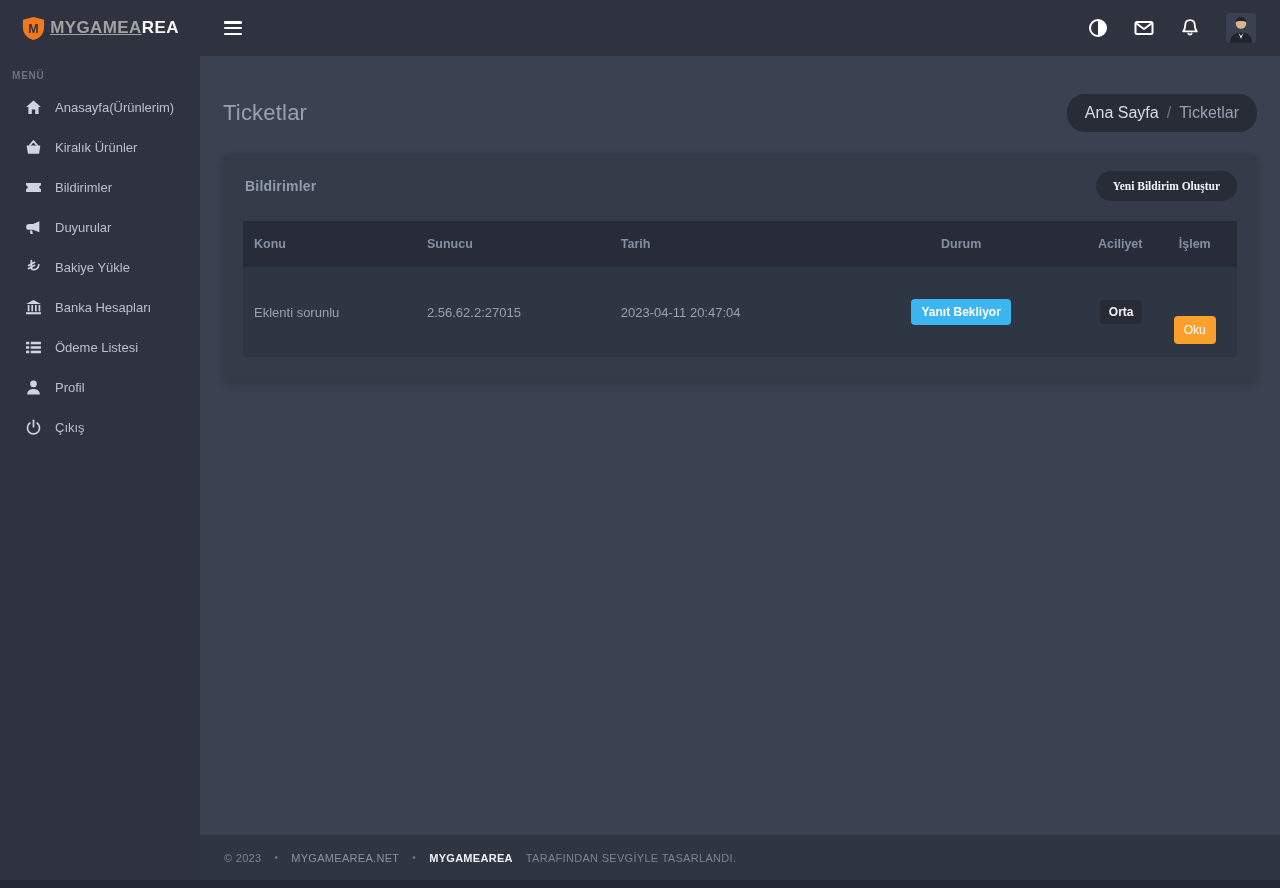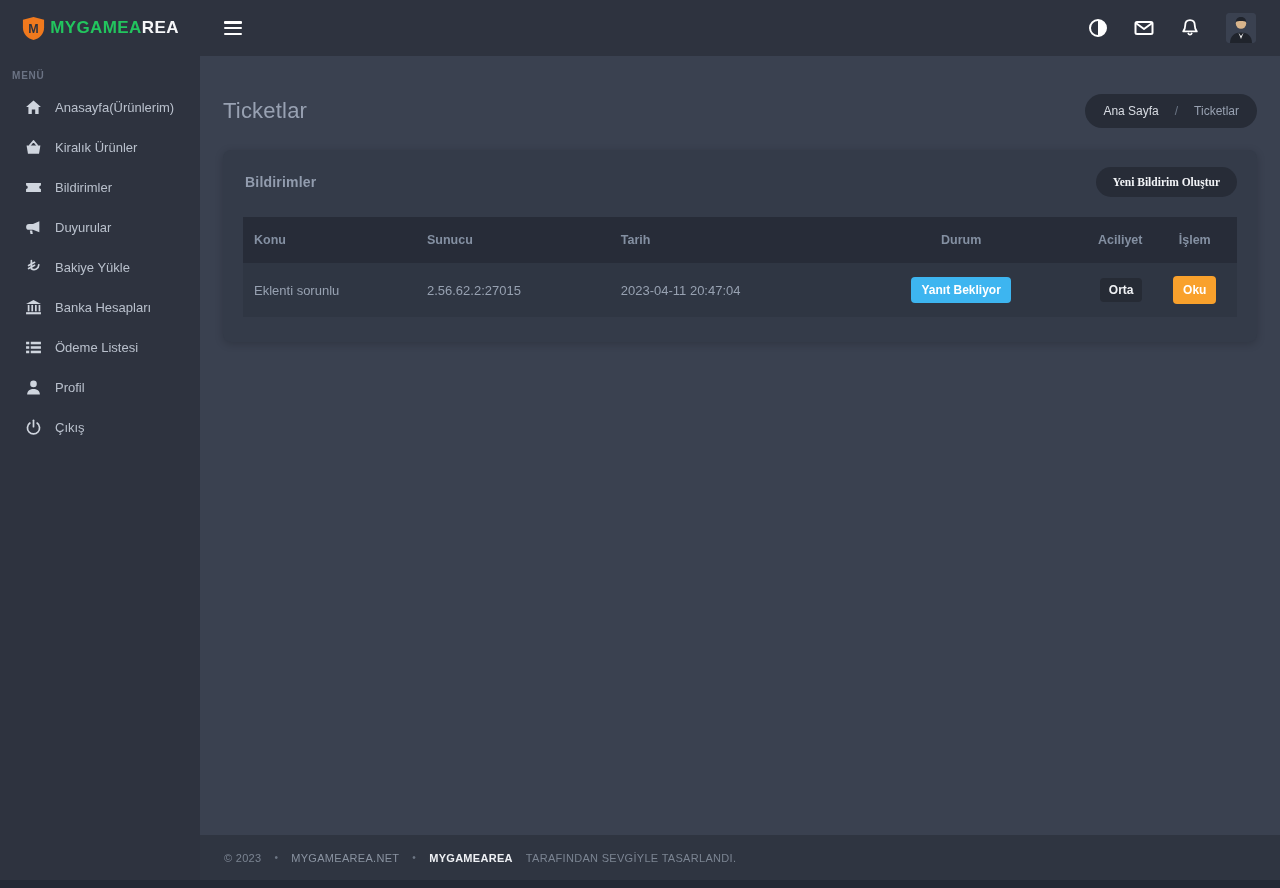--- a/index.html
+++ b/index.html
@@ -14,21 +14,21 @@
   
   .sidebar {
     width:200px; min-width:200px; background:#2e333f;
     display:flex; flex-direction:column;
   }
   .logo-row {
     height:56px; display:flex; align-items:center; justify-content:center; gap:4px;
   }
   .logo-badge { width:25px; height:25px; }
   .logo-text { font-size:17px; font-weight:800; letter-spacing:.4px; }
-  .logo-text .p1 { color:#22c55e; }
+  .logo-text .p1 { color:#a3a3a3;text-decoration:underline; }
   .logo-text .p2 { color:#f5f6f8; }
   .menu-label {
     color:#6b7384; font-size:10px; font-weight:700; letter-spacing:.8px;
     padding:14px 12px 6px 12px;
   }
   .nav { display:flex; flex-direction:column; }
   .nav-item {
     display:flex; align-items:center; gap:13px; height:40px;
     padding-left:25px; color:#b9c0cc; font-size:13px; text-decoration:none; cursor:pointer;
   }
@@ -50,21 +50,21 @@
     width:30px; height:30px; border-radius:4px; overflow:hidden; cursor:pointer;
     background:#3a4150;
   }
 
   .content { flex:1; background:#3a4150; padding:20px 23px 0 23px; }
 
   .page-head { display:flex; align-items:center; justify-content:space-between; margin-top:18px; }
   .page-title { color:#98a1b2; font-size:22px; font-weight:500; letter-spacing:.2px; }
   .breadcrumb {
     background:#272c37; border-radius:18px; padding:10px 18px;
-    display:flex; gap:16px; align-items:center; font-size:12px;
+    display:flex; gap:8px; align-items:center; font-size:16px;
   }
   .bc-parent { color:#d8dce3; cursor:pointer; }
   .bc-sep { color:#6c7686; }
   .bc-current { color:#98a1b1; }
 
   
   .card {
     margin-top:22px; background:#343b49; border-radius:8px;
     box-shadow:0 2px 8px rgba(0,0,0,.18); padding-bottom:25px;
   }
@@ -98,21 +98,21 @@
     display:inline-block; background:#3db5f0; color:#ffffff; font-size:12px; font-weight:700;
     padding:6px 10px; border-radius:4px;
   }
   .badge-dark {
     display:inline-block; background:#262b35; color:#f0f2f5; font-size:12px; font-weight:700;
     padding:5px 9px; border-radius:4px;
   }
   .btn-oku {
     background:#f9a12c; color:#ffffff; border:none; cursor:pointer;
     font-family:"Liberation Sans", sans-serif;
-    font-size:12px; font-weight:700; padding:7px 10px; border-radius:4px;
+    font-size:12px; font-weight:400; padding:7px 10px; border-radius:4px;margin-top:36px;
   }
 
   
   .footer {
     height:45px; background:#2f3541; display:flex; align-items:center;
     padding-left:24px; gap:13px; font-size:11px; letter-spacing:.3px; color:#7b8492;
   }
   .footer .dot { font-size:10px; color:#6d7684; }
   .footer .site { color:#8a93a1; }
   .footer .brand-strong { color:#eef0f4; font-weight:700; }

